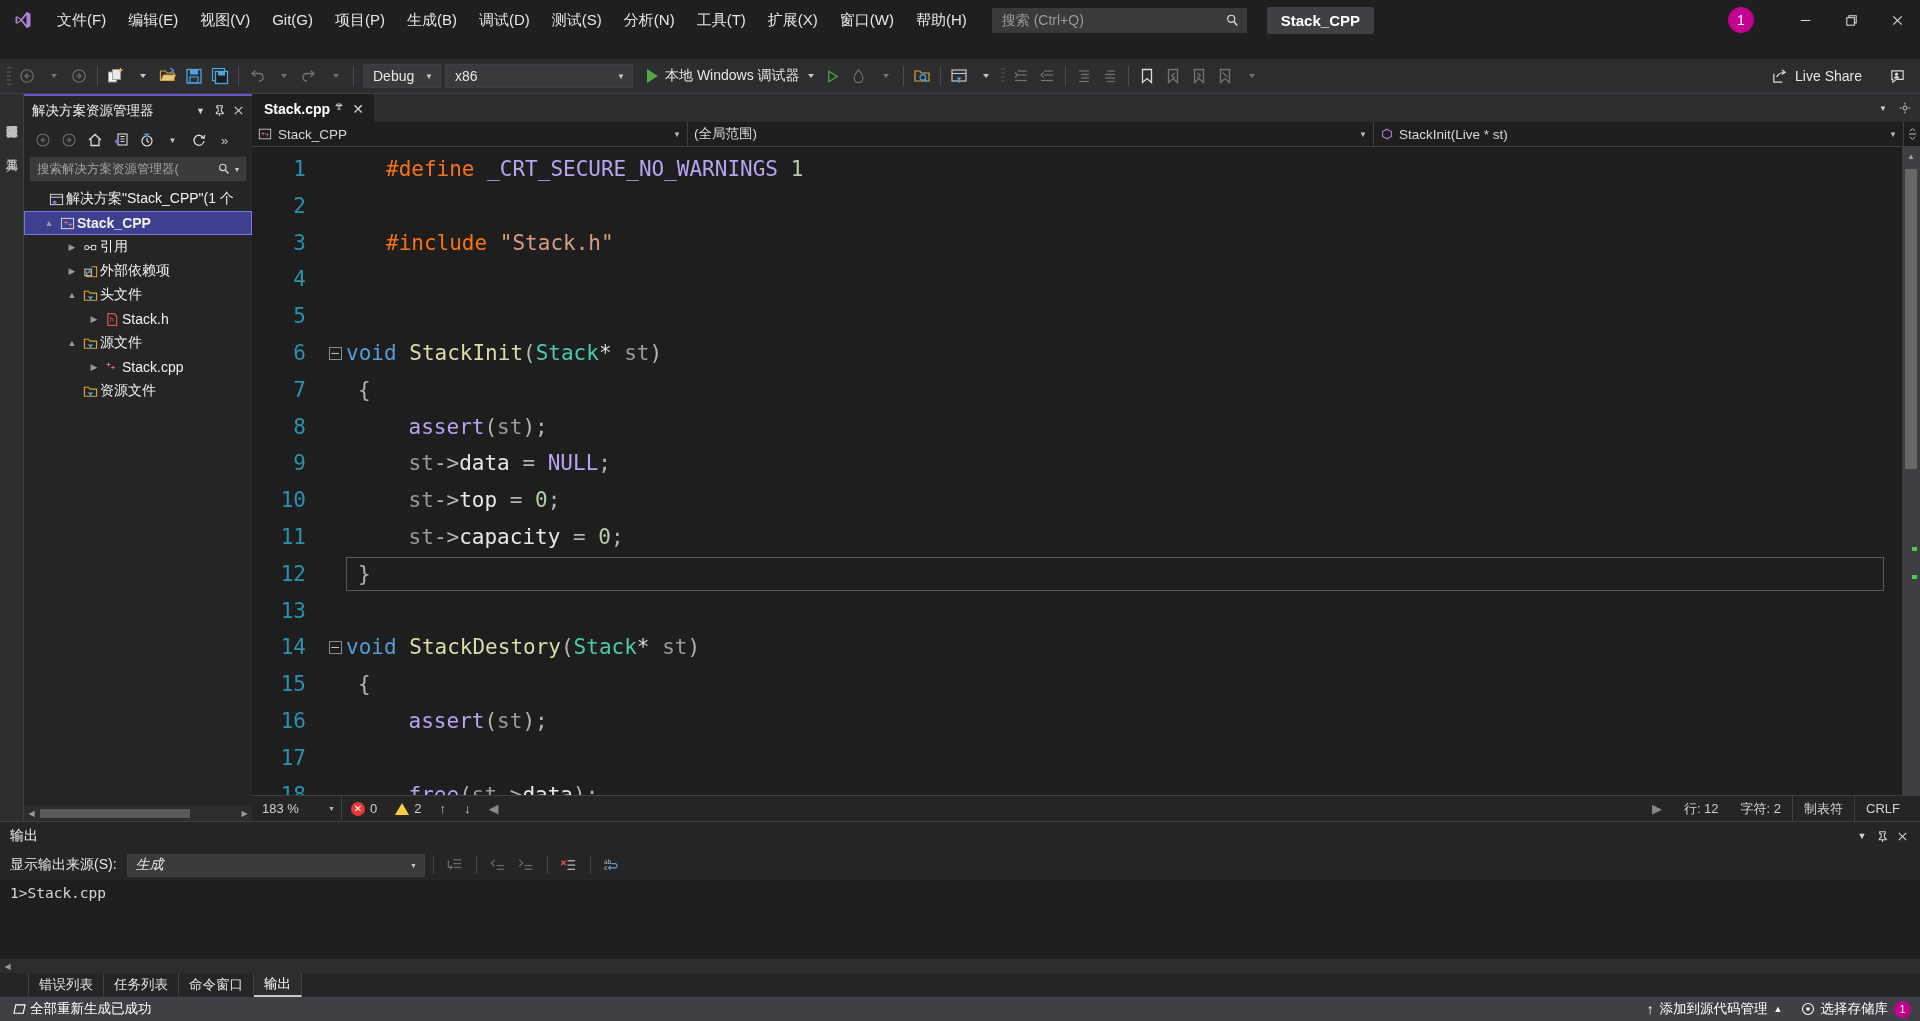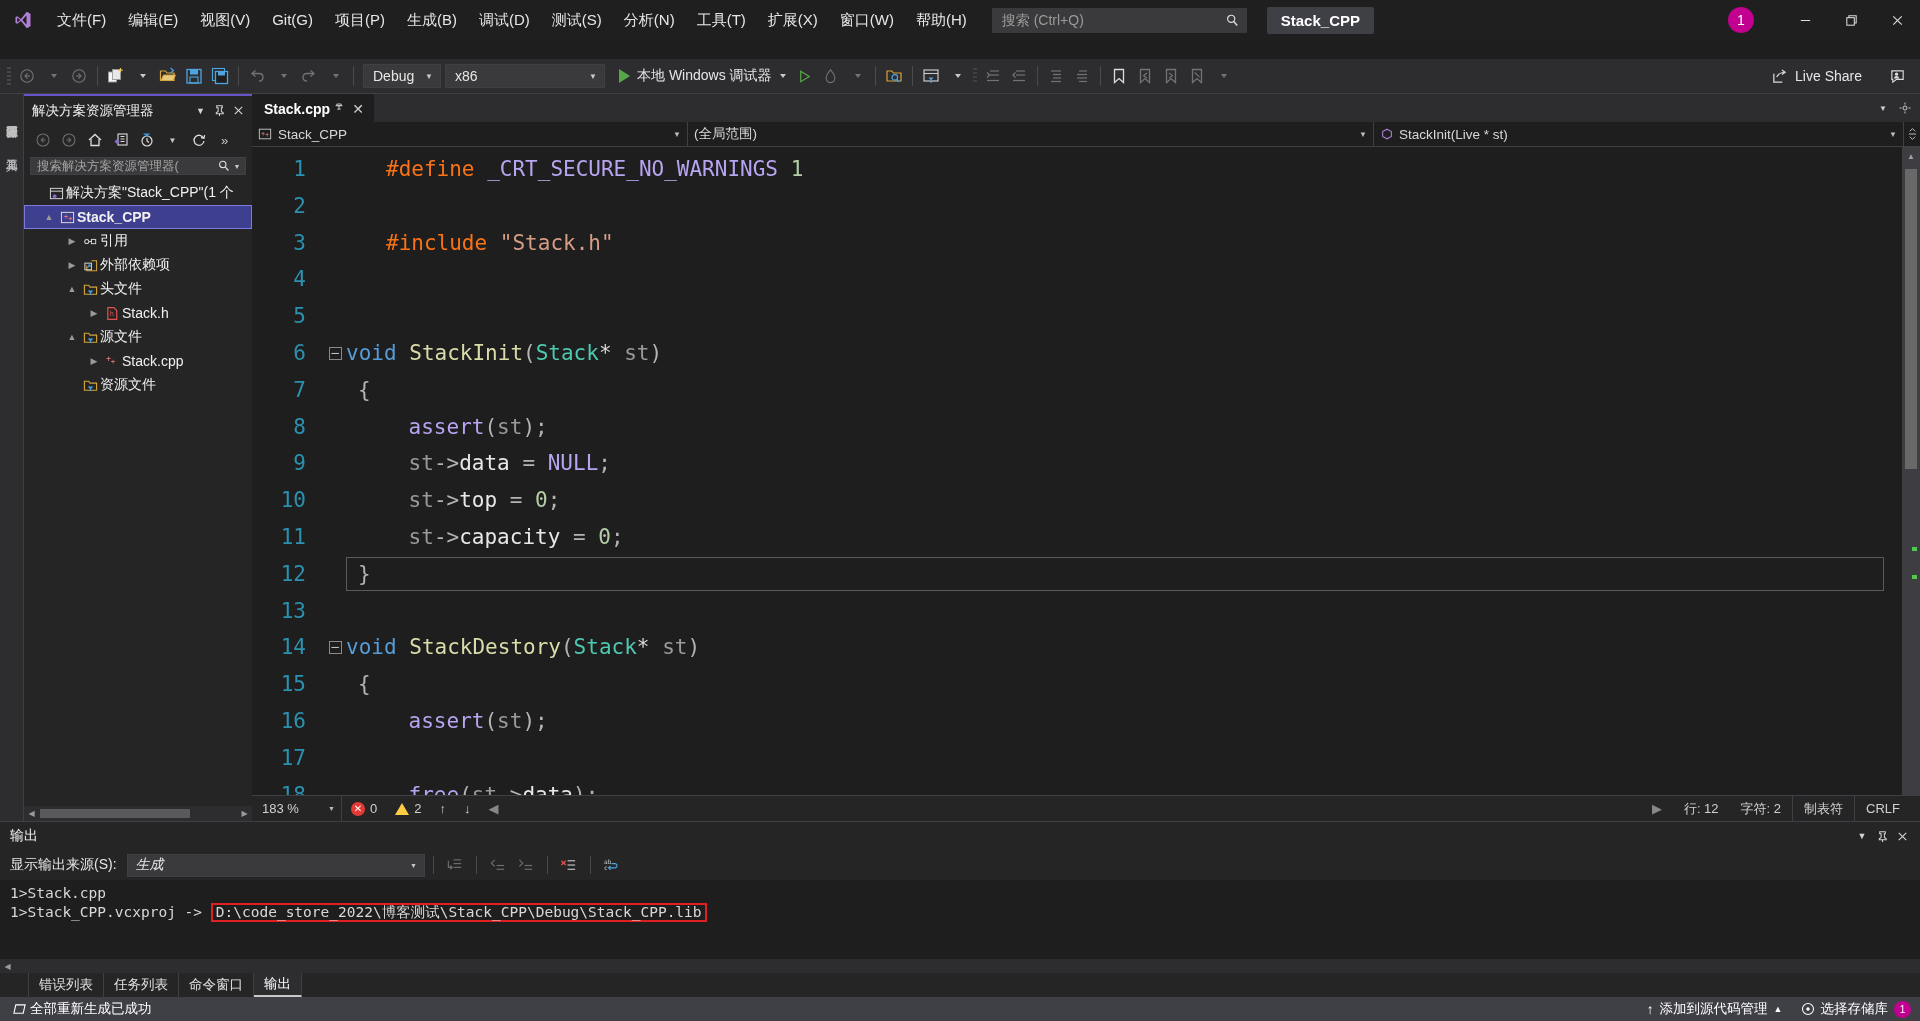--- a/index.html
+++ b/index.html
@@ -95,21 +95,21 @@
   }
   .se-header .title { flex: 1; white-space: nowrap; overflow: hidden; }
   .se-hbtn { width: 19px; height: 22px; display: flex; align-items: center; justify-content: center; color: #d4d4d4; }
   .se-toolbar {
     height: 30px; display: flex; align-items: center; padding-left: 6px; gap: 1px;
     background: #252526;
   }
   .se-tb { width: 25px; height: 24px; display: flex; align-items: center; justify-content: center; color: #c8c8c8; }
   .se-tb.dim { opacity: .5; }
   .se-search {
-    margin: 2px 6px 3px 6px; height: 18px; background: #3a3a3c; border: 1px solid #3f3f46;
+    margin: 2px 6px 3px 6px; height: 24px; background: #3a3a3c; border: 1px solid #3f3f46;
     display: flex; align-items: center; padding: 0 2px 0 6px;
   }
   .se-search input {
     flex: 1; min-width: 0; background: transparent; border: 0; outline: none; color: #cfcfcf; font-size: 12.5px;
     font-family: "Liberation Sans", sans-serif;
   }
   .se-search input::placeholder { color: #a5a5a5; }
   .se-tree { flex: 1; overflow: hidden; padding-top: 3px; position: relative; }
   .tnode {
     height: 24px; display: flex; align-items: center; color: #f0f0f0; font-size: 14px;
@@ -395,21 +395,21 @@
         </svg>
     </div>
     <div class="tb-btn dim">
         <span class="caret"></span>
       </div>
     <div class="tb-sep"></div>
     <div class="combo" style="width:78px">
       <span class="lbl">Debug</span>
       <span class="arr">▼</span>
     </div>
-    <div class="combo" style="width:160px">
+    <div class="combo" style="width:188px">
       <span class="lbl">x86</span>
       <span class="arr">▼</span>
     </div>
     <div class="run-btn" style="margin-left:8px">
       <span class="tri-green"></span>
       <span>本地 Windows 调试器</span>
       <span class="caret" style="margin-left:8px"></span>
     </div>
     <div class="tb-btn">
       <svg viewBox="0 0 18 18" width="17" height="17">
@@ -931,23 +931,20 @@
               <text x="1" y="7">ab</text>
               <text x="1" y="14">c</text>
             </g>
             <path d="M6 11.5h7a2.3 2.3 0 0 0 0-4.5H9" fill="none" stroke="#4ea6e0" stroke-width="1.2"></path>
             <polyline points="8,9.5 6,11.5 8,13.5" fill="none" stroke="#4ea6e0" stroke-width="1.2"></polyline>
           </svg>
       </span>
     </div>
     <div class="op-body">
       <div class="op-line">1&gt;Stack.cpp</div>
-      <div class="op-line">
-        <span>1&gt;Stack_CPP.vcxproj -&gt; </span><span class="hl-box">D:\code_store_2022\博客测试\Stack_CPP\Debug\Stack_CPP.lib</span>
-      </div>
     </div>
     <div class="op-hscroll">
       <span class="hs-arrow">◀</span>
       <span style="flex:1"></span>
     </div>
   </div>
 
   <div class="bottom-tabs">
     <div class="btab">错误列表</div>
     <div class="btab">任务列表</div>

